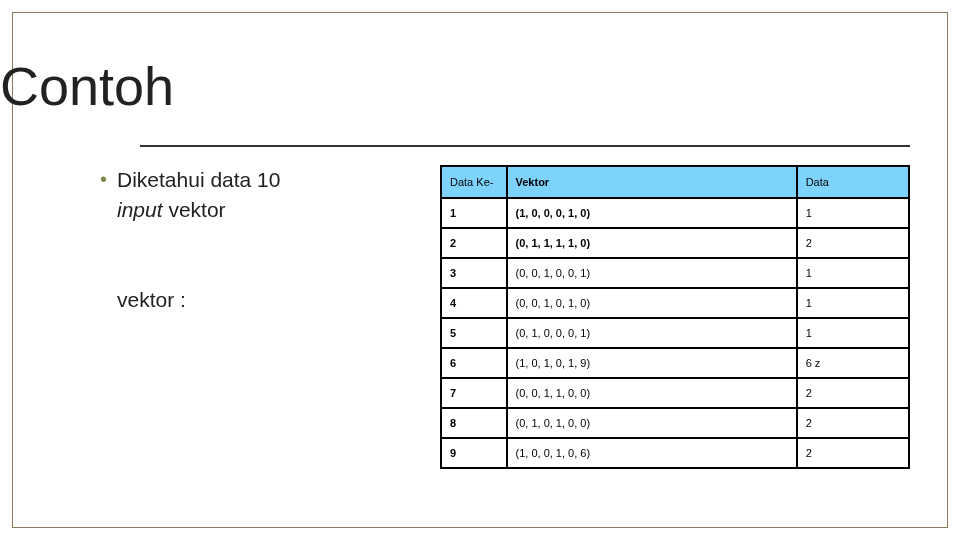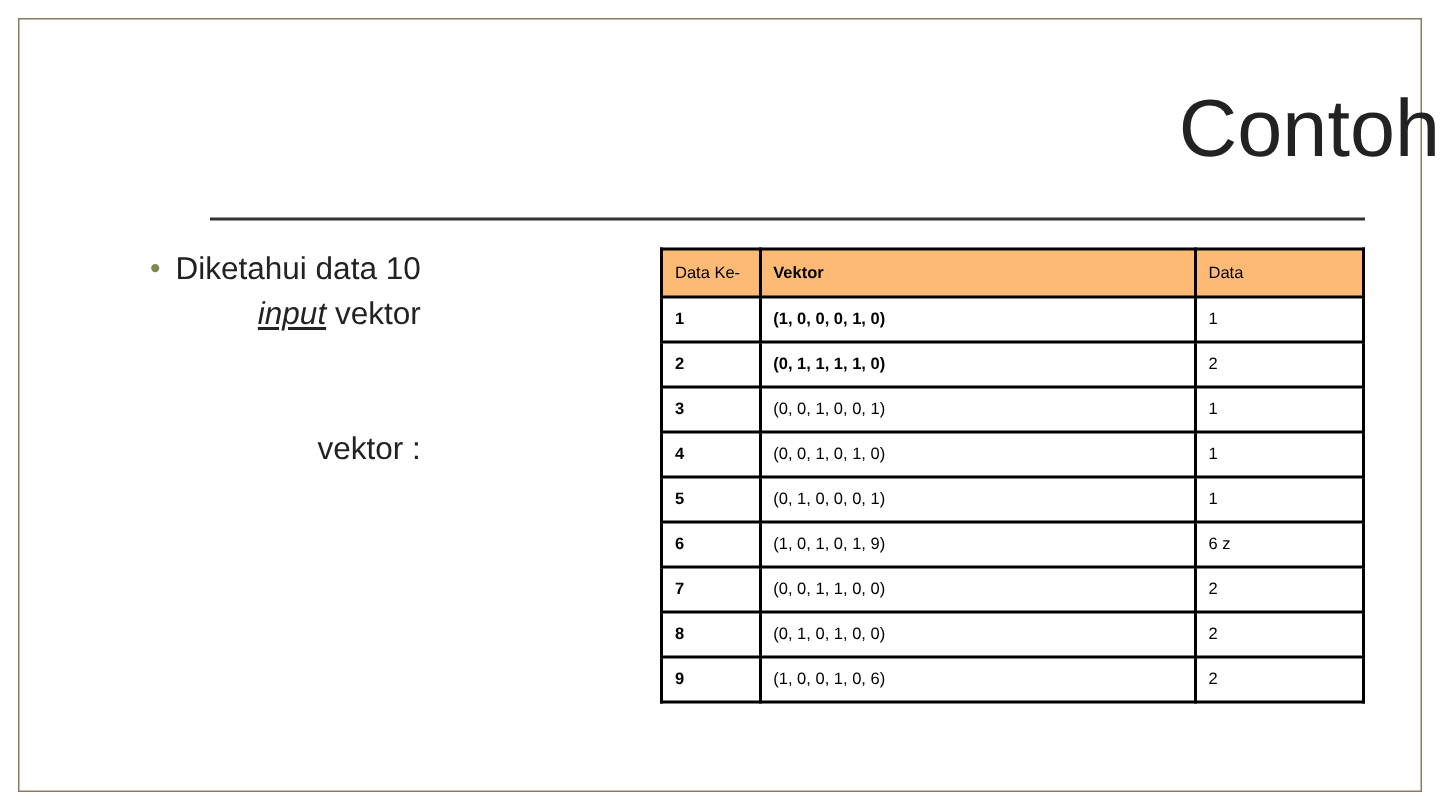--- a/index.html
+++ b/index.html
@@ -24,21 +24,21 @@
     right: 12px;
     bottom: 12px;
     border: 1px solid #8a7a5a;
     box-sizing: border-box;
   }
   .title {
     position: absolute;
     top: 55px;
     left: 0;
     width: 100%;
-    text-align: right;
+    text-align: left;
     font-size: 54px;
     font-weight: 400;
     color: #222;
   }
   .title-line {
     position: absolute;
     top: 145px;
     left: 140px;
     right: 50px;
     border-top: 2px solid #333;
@@ -63,41 +63,39 @@
   .bullet-dot {
     color: #7a8b52;
     font-size: 20px;
     line-height: 28px;
     padding-right: 10px;
   }
   .bullet-text {
     font-size: 21px;
     line-height: 30px;
     color: #222;
-    text-align: right;
   }
   .bullet-text .italic {
     font-style: italic;
-    text-decoration: underline;
   }
   .table-col {
     flex: 1;
   }
   table.data {
     border-collapse: collapse;
     width: 100%;
     font-size: 11px;
   }
   table.data th, table.data td {
     border: 2px solid #000;
     text-align: left;
     vertical-align: middle;
   }
   table.data th {
-    background: #fdba74;
+    background: #7dd3fc;
     font-weight: 400;
     padding: 6px 8px;
     height: 18px;
   }
   table.data th.bold {
     font-weight: 700;
   }
   table.data td {
     padding: 6px 8px;
     height: 16px;

